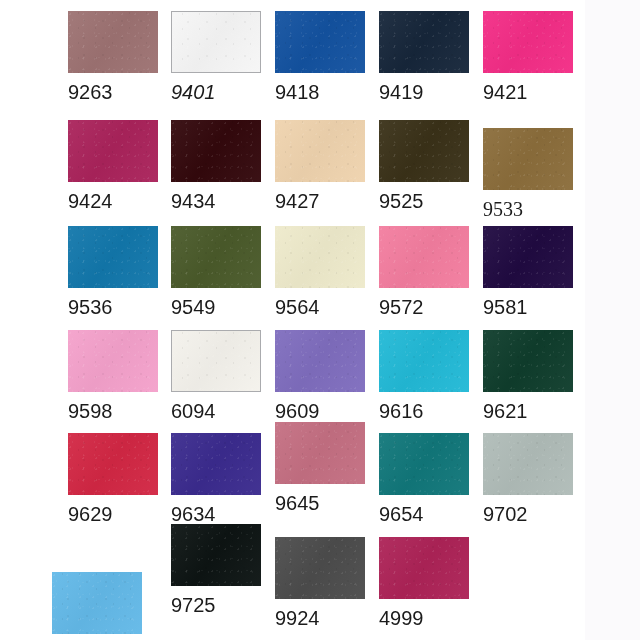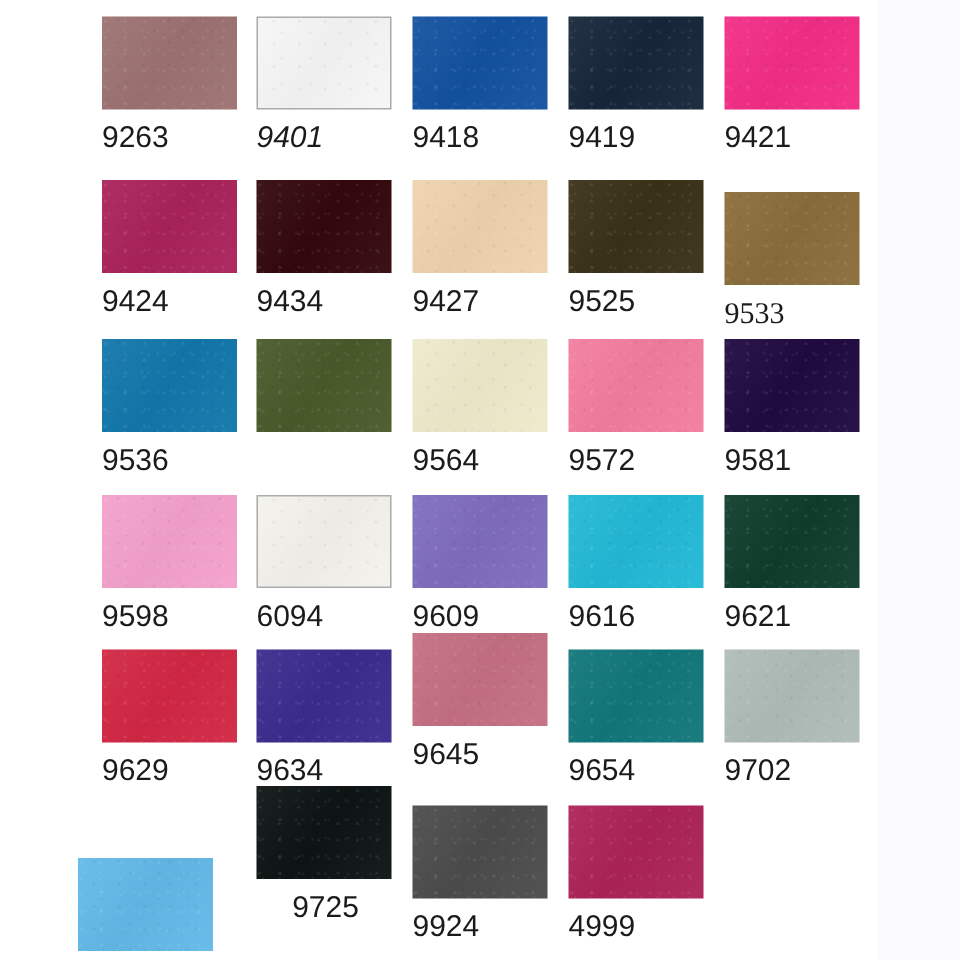--- a/index.html
+++ b/index.html
@@ -124,20 +124,21 @@
       <div class="swatch-cell" style="left: 483px; top: 128px; font-family: Liberation Serif, serif;">
         <div class="swatch-chip" style="background: rgb(139, 109, 59); width: 90px; height: 62px;"></div>
         <div class="swatch-label">9533</div>
       </div>
       <div class="swatch-cell" style="left: 68px; top: 226px;">
         <div class="swatch-chip" style="background: rgb(18, 119, 171); width: 90px; height: 62px;"></div>
         <div class="swatch-label">9536</div>
       </div>
       <div class="swatch-cell" style="left: 171px; top: 226px;">
         <div class="swatch-chip" style="background: rgb(74, 90, 42); width: 90px; height: 62px;"></div>
+        <div class="swatch-label">9549</div>
       </div>
       <div class="swatch-cell" style="left: 275px; top: 226px;">
         <div class="swatch-chip" style="background: rgb(238, 234, 203); width: 90px; height: 62px;"></div>
         <div class="swatch-label">9564</div>
       </div>
       <div class="swatch-cell" style="left: 379px; top: 226px;">
         <div class="swatch-chip" style="background: rgb(243, 125, 159); width: 90px; height: 62px;"></div>
         <div class="swatch-label">9572</div>
       </div>
       <div class="swatch-cell" style="left: 483px; top: 226px;">
@@ -181,21 +182,21 @@
         <div class="swatch-label">9654</div>
       </div>
       <div class="swatch-cell" style="left: 483px; top: 433px;">
         <div class="swatch-chip" style="background: rgb(176, 188, 184); width: 90px; height: 62px;"></div>
         <div class="swatch-label">9702</div>
       </div>
       <div class="swatch-cell" style="left: 52px; top: 537px; margin-top: 35px;">
         <div class="swatch-chip" style="background: rgb(99, 185, 232); width: 90px; height: 62px;"></div>
         <div class="swatch-label">9713</div>
       </div>
-      <div class="swatch-cell" style="left: 171px; top: 524px; text-align: center;">
+      <div class="swatch-cell" style="left: 171px; top: 524px;">
         <div class="swatch-chip" style="background: rgb(13, 20, 19); width: 90px; height: 62px;"></div>
         <div class="swatch-label">9725</div>
       </div>
       <div class="swatch-cell" style="left: 275px; top: 537px;">
         <div class="swatch-chip" style="background: rgb(76, 76, 76); width: 90px; height: 62px;"></div>
         <div class="swatch-label">9924</div>
       </div>
       <div class="swatch-cell" style="left: 379px; top: 537px;">
         <div class="swatch-chip" style="background: rgb(173, 35, 87); width: 90px; height: 62px;"></div>
         <div class="swatch-label">4999</div>

